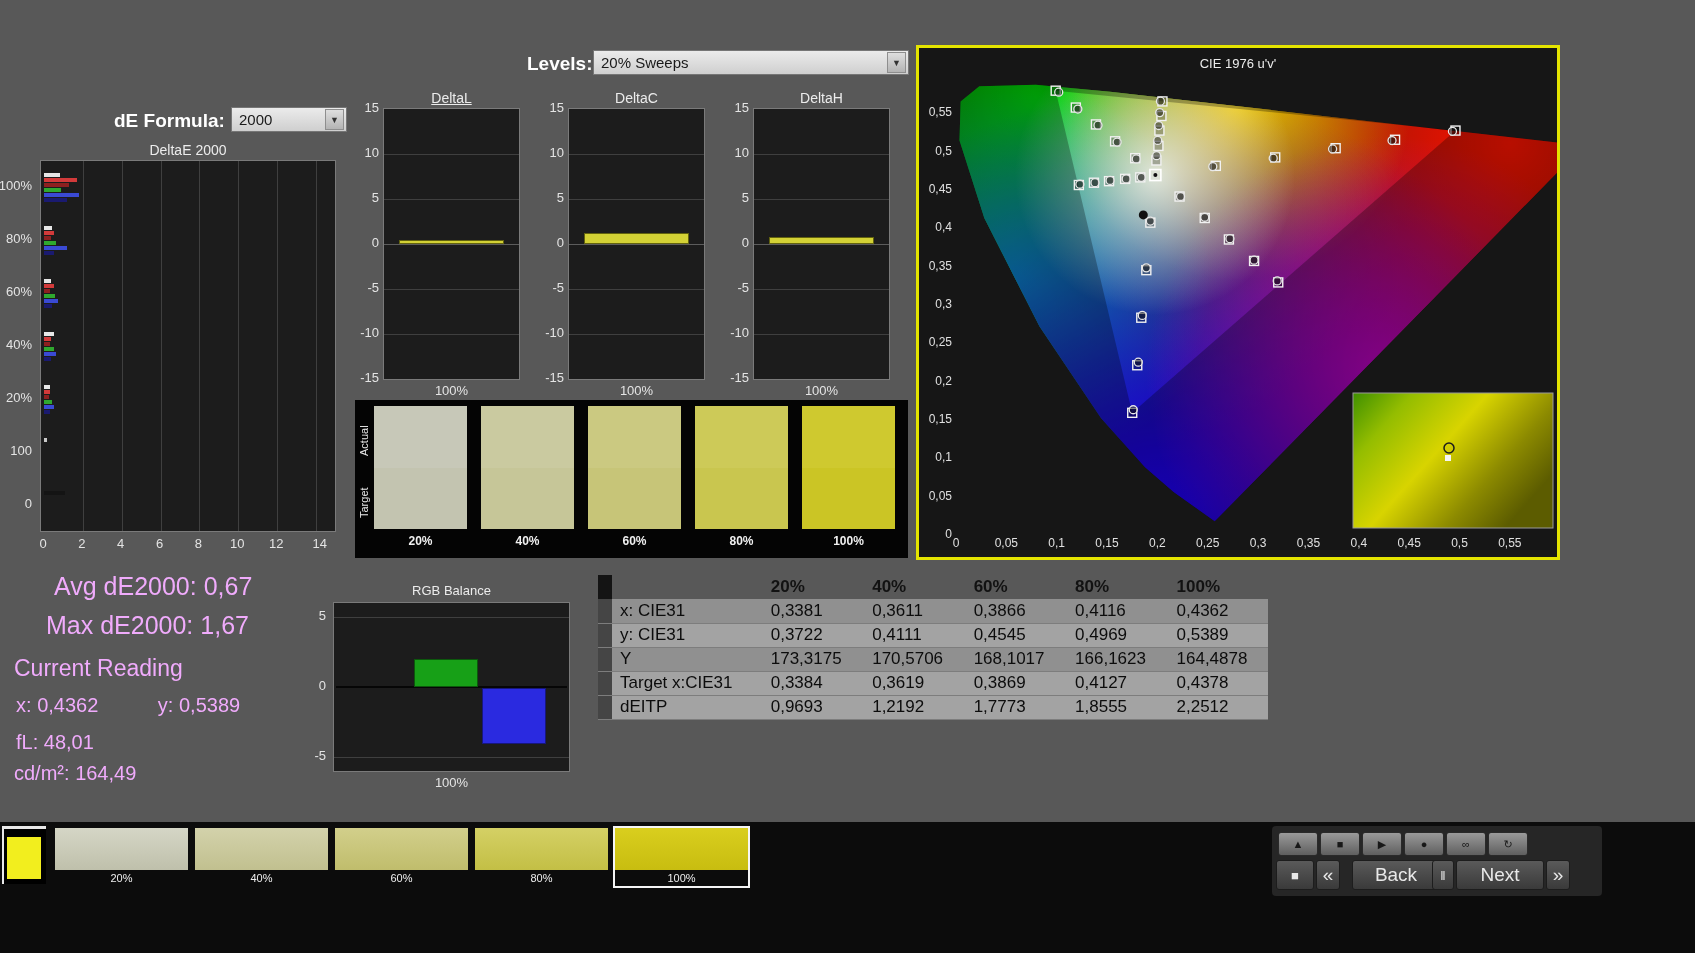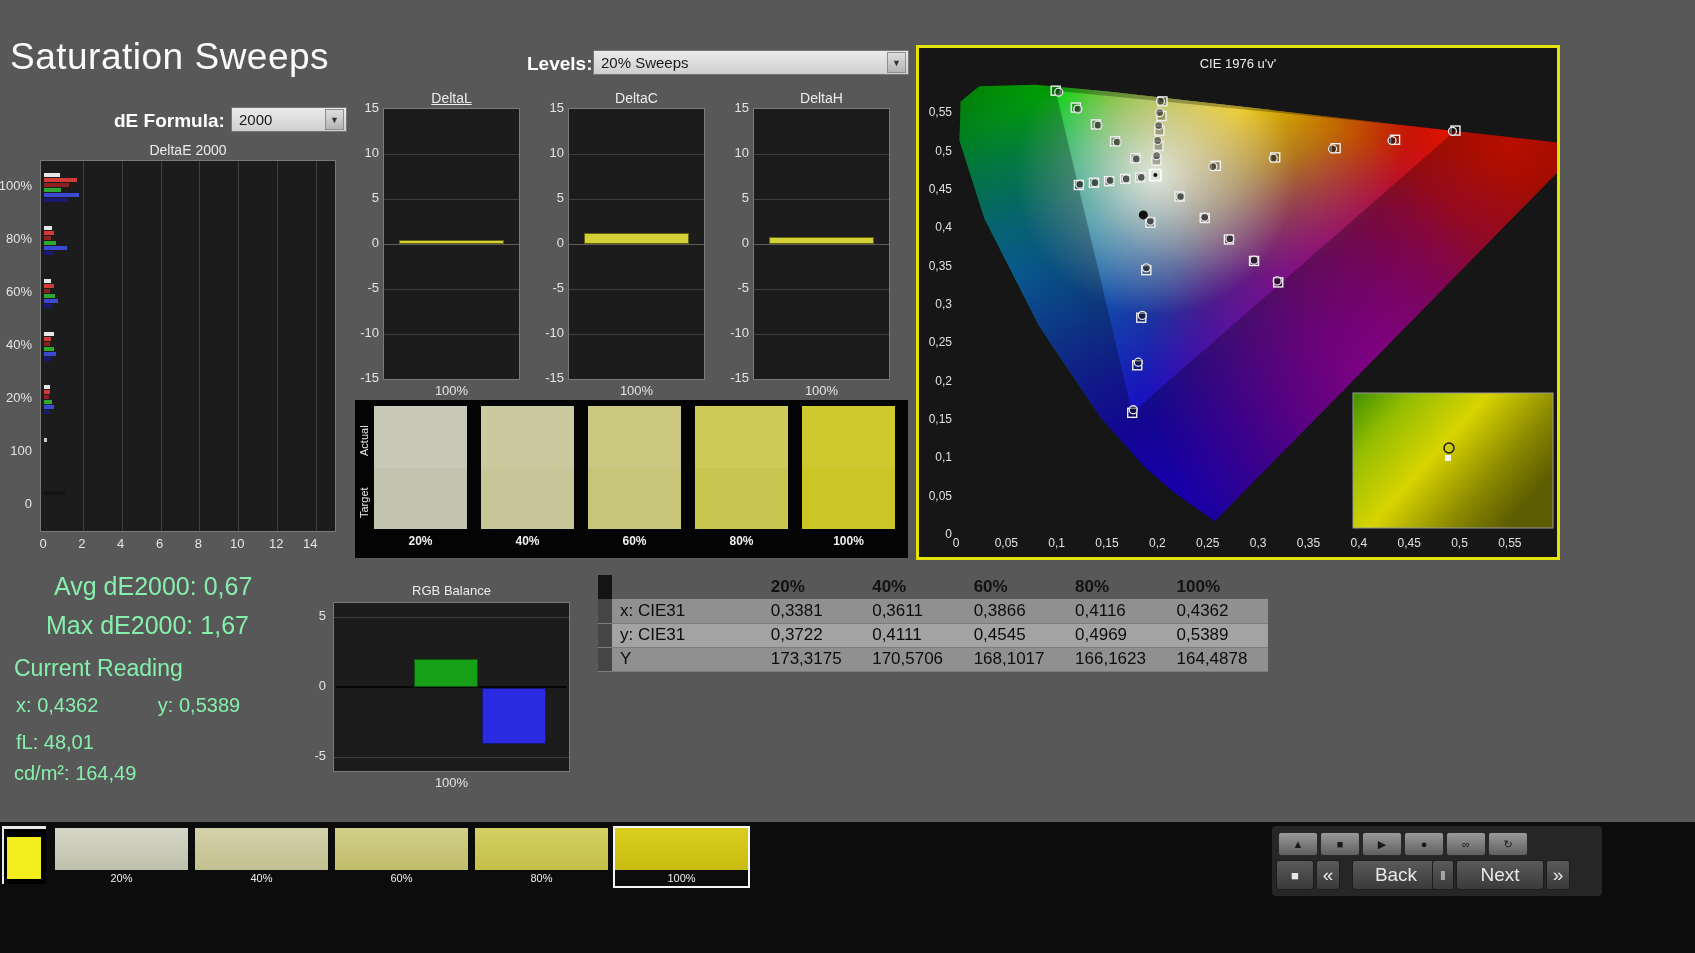--- a/index.html
+++ b/index.html
@@ -7,41 +7,40 @@
   .abs{position:absolute;}
   .page-title{left:10px;top:36px;font-size:37px;color:#fbfbfb;letter-spacing:0.5px;}
   .ctl-label{font-size:19px;font-weight:bold;color:#ffffff;}
   .dropdown{background:linear-gradient(#ebebeb,#cfcfcf);border:1px solid #767676;color:#1a1a1a;font-size:15px;display:flex;align-items:center;justify-content:space-between;padding:0 2px 0 7px;box-sizing:border-box;}
   .dd-arrow{width:17px;height:19px;background:linear-gradient(#dedede,#b4b4b4);border:1px solid #8e8e8e;font-size:9px;color:#333;display:flex;align-items:center;justify-content:center;}
   .chart-title{font-size:14px;color:#ececec;text-align:center;}
   .plot{position:absolute;background:#1c1c1c;border:1px solid #7a7a7a;box-sizing:border-box;overflow:hidden;}
   .gridv{position:absolute;top:0;bottom:0;width:1px;background:#3f3f3f;}
   .gridh{position:absolute;left:0;right:0;height:1px;background:#3f3f3f;}
   .tick{position:absolute;font-size:13px;color:#e4e4e4;line-height:16px;}
-  .stat-line{position:absolute;color:#86efac;white-space:nowrap;}
+  .stat-line{position:absolute;color:#f0abfc;white-space:nowrap;}
   #cieSvg text{fill:#e0e0e0;font-size:12px;font-family:"Liberation Sans",sans-serif;}
   table#mtable{border-collapse:collapse;table-layout:fixed;width:670px;}
   #mtable th,#mtable td{height:24px;font-size:17px;padding:0;box-sizing:border-box;}
   #mtable th{color:#121212;font-weight:bold;text-align:left;padding-left:10px;background:transparent;}
   #mtable th.c0h{background:#141414;padding:0;}
   #mtable td{color:#0c0c0c;border-bottom:1px solid #7d7d7d;}
   #mtable tr.even td{background:#909090;}
   #mtable tr.odd td{background:#a3a3a3;}
   #mtable td.c0{background:#454545 !important;}
   #mtable td.lab{padding-left:8px;}
   #mtable td.val{padding-left:10px;}
   .tbtn{background:linear-gradient(#9a9a9a,#5f5f5f);border:1px solid #2a2a2a;border-radius:3px;color:#181818;display:flex;align-items:center;justify-content:center;font-size:11px;cursor:pointer;}
   .nbtn{background:linear-gradient(#5a5a5a,#3a3a3a);border:1px solid #1d1d1d;border-radius:3px;color:#e8e8e8;display:flex;align-items:center;justify-content:center;font-size:19px;cursor:pointer;}
 </style>
 </head>
 <body>
 
 <div class="app">
 
-  <div class="abs page-title">Saturation Sweeps</div>
 
   <div class="abs" style="left:114px;top:110px;">
     <span class="ctl-label">dE Formula:</span>
   </div>
   <div class="abs dropdown" style="left:231px;top:107px;width:116px;height:25px;">
     <span>2000</span>
     <span class="dd-arrow">▼</span>
   </div>
 
   <div class="abs chart-title" style="left:40px;top:142px;width:296px;">DeltaE 2000</div>
@@ -96,21 +95,21 @@
       <div style="position: absolute; left: 3px; top: 329.571px; width: 21.3714px; height: 4px; background: rgb(20, 20, 20);"></div>
     </div>
   <div id="deXLabels" class="abs" style="left:40px;top:536px;width:296px;height:16px;">
       <div class="tick" style="left: -9px; top: 0px; width: 24px; text-align: center;">0</div>
       <div class="tick" style="left: 29.8571px; top: 0px; width: 24px; text-align: center;">2</div>
       <div class="tick" style="left: 68.7143px; top: 0px; width: 24px; text-align: center;">4</div>
       <div class="tick" style="left: 107.571px; top: 0px; width: 24px; text-align: center;">6</div>
       <div class="tick" style="left: 146.429px; top: 0px; width: 24px; text-align: center;">8</div>
       <div class="tick" style="left: 185.286px; top: 0px; width: 24px; text-align: center;">10</div>
       <div class="tick" style="left: 224.143px; top: 0px; width: 24px; text-align: center;">12</div>
-      <div class="tick" style="left: 263px; top: 0px; width: 24px; text-align: left;">14</div>
+      <div class="tick" style="left: 263px; top: 0px; width: 24px; text-align: right;">14</div>
     </div>
 
   <div class="abs" style="left:527px;top:53px;">
     <span class="ctl-label">Levels:</span>
   </div>
   <div class="abs dropdown" style="left:593px;top:50px;width:316px;height:25px;">
     <span>20% Sweeps</span>
     <span class="dd-arrow">▼</span>
   </div>
 
@@ -432,20 +431,38 @@
           </tr>
           <tr class="even">
             <td class="c0"></td>
             <td class="lab">Y</td>
             <td class="val">173,3175</td>
             <td class="val">170,5706</td>
             <td class="val">168,1017</td>
             <td class="val">166,1623</td>
             <td class="val">164,4878</td>
           </tr>
+          <tr class="odd">
+            <td class="c0"></td>
+            <td class="lab">Target x:CIE31</td>
+            <td class="val">0,3384</td>
+            <td class="val">0,3619</td>
+            <td class="val">0,3869</td>
+            <td class="val">0,4127</td>
+            <td class="val">0,4378</td>
+          </tr>
+          <tr class="odd">
+            <td class="c0"></td>
+            <td class="lab">dEITP</td>
+            <td class="val">0,9693</td>
+            <td class="val">1,2192</td>
+            <td class="val">1,7773</td>
+            <td class="val">1,8555</td>
+            <td class="val">2,2512</td>
+          </tr>
         </tbody>
       </table>
     </div>
 
   <div class="abs" style="left:0;top:822px;width:1695px;height:131px;background:#0c0c0c;">
     <div class="abs" style="left:2px;top:4px;width:44px;height:58px;background:#000;border-top:3px solid #e8e8e8;border-left:2px solid #e8e8e8;box-sizing:border-box;">
       <div id="miniSwatch" class="abs" style="left: 3px; top: 8px; width: 34px; height: 42px; background: rgb(242, 238, 30);"></div>
     </div>
     <div id="tiles" class="abs" style="left:55px;top:4px;width:720px;height:64px;">
         <div style="position: absolute; left: 0px; top: 2px; width: 133px; height: 58px;">

